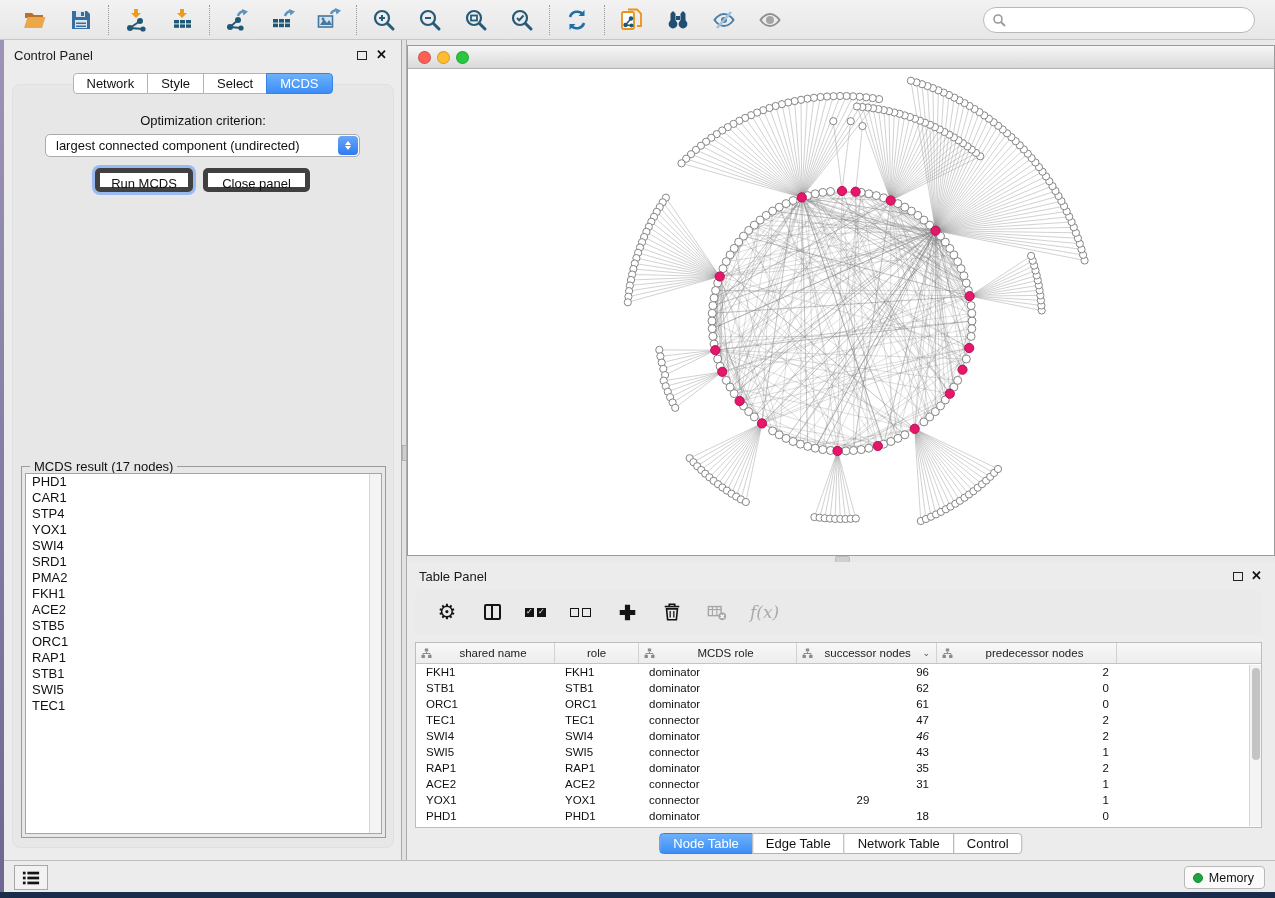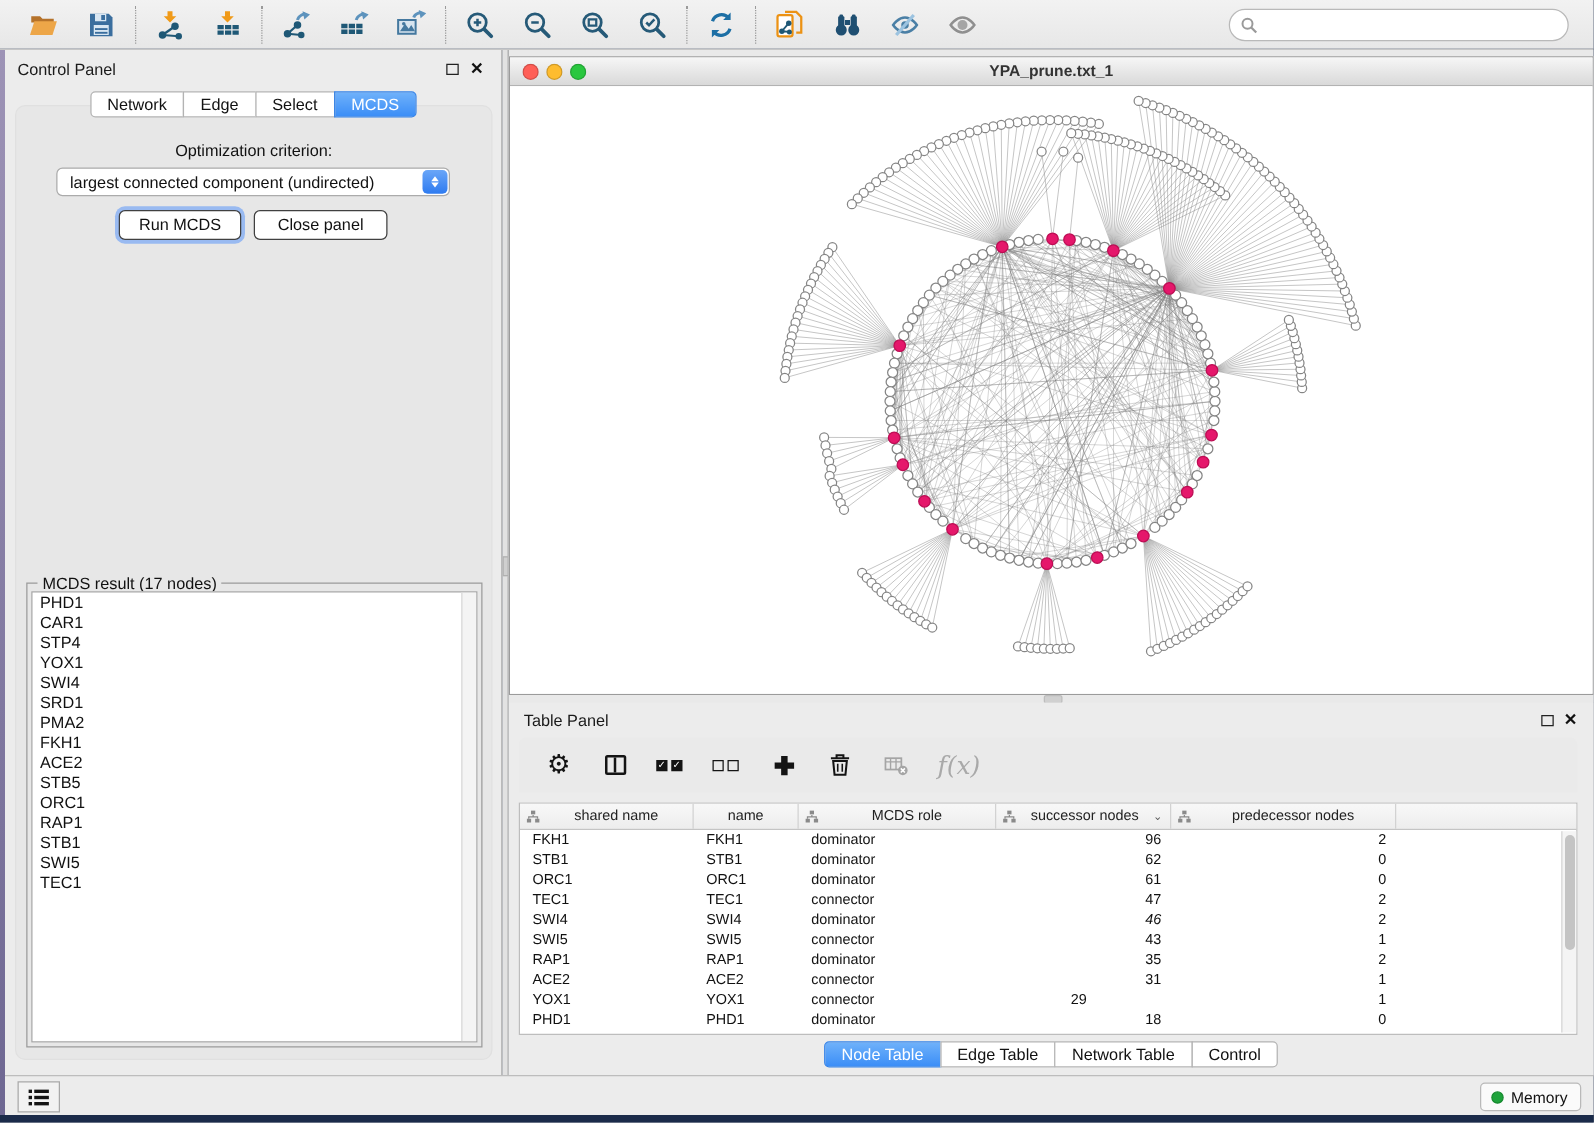--- a/index.html
+++ b/index.html
@@ -42,21 +42,21 @@
   .cp-content { position:absolute; left:8px; top:44px; width:382px; height:764px;
     background:#e7e7e7; border-radius:8px; border:1px solid #e0e0e0; }
   .opt-label { position:absolute; top:28px; width:100%; text-align:center; font-size:13px; color:#111; }
   .criterion-select { position:absolute; top:49px; left:32px; width:315px; height:23px; background:#fff;
     border:1px solid #ababab; border-radius:5px; font-size:13px; color:#111;
     display:flex; align-items:center; padding-left:10px; cursor:pointer; }
   .select-stepper { position:absolute; right:1px; top:1px; width:20px; height:19px; border-radius:4px;
     background:linear-gradient(#6aa6f8,#2e7bf0); display:flex; flex-direction:column; align-items:center; justify-content:center; gap:1px; }
   .chev-up { width:0;height:0;border-left:3.5px solid transparent;border-right:3.5px solid transparent;border-bottom:4.5px solid #fff; }
   .chev-dn { width:0;height:0;border-left:3.5px solid transparent;border-right:3.5px solid transparent;border-top:4.5px solid #fff; }
-  .cp-btn { position:absolute; top:83px; height:24px; background:#fff; border:1px solid #404040; border-radius:5px;
+  .cp-btn { position:absolute; top:83px; height:24px; background:#fff; border:5px solid #404040; border-radius:5px;
     font-size:13px; color:#111; text-align:center; line-height:22px; cursor:pointer; font-family:"Liberation Sans",sans-serif; }
   .run-btn { left:82px; width:98px; box-shadow:0 0 0 3px rgba(90,150,250,.55); }
   .closep-btn { left:190px; width:107px; }
 
   .result-group { position:absolute; left:8px; top:381px; width:365px; height:372px; border:1px solid #9b9b9b; }
   .result-group-title { position:absolute; top:-8px; left:8px; background:#e7e7e7; padding:0 4px; font-size:13px; color:#111; }
   .result-list { position:absolute; left:3px; right:3px; top:6px; bottom:3px; background:#fff; border:1px solid #a5a5a5; overflow:hidden; }
   .result-item { font-size:13px; line-height:16px; padding-left:6px; color:#111; }
   .result-scroll { position:absolute; right:0; top:0; bottom:0; width:12px; background:#f4f4f4; border-left:1px solid #d8d8d8; }
 
@@ -88,21 +88,21 @@
   .tp-toolbar { position:absolute; left:8px; top:28px; width:847px; height:44px; background:#eaeaea;
     border-radius:6px 6px 0 0; display:flex; align-items:center; gap:21px; padding-left:20px; }
   .tp-icon { width:24px; height:24px; display:flex; align-items:center; justify-content:center; cursor:pointer; color:#141414; }
   .gear-glyph { font-size:21px; line-height:22px; color:#141414; }
   .col-glyph { width:17px; height:16px; border:2px solid #141414; border-radius:2px; position:relative; }
   .col-glyph:after { content:""; position:absolute; left:5.5px; top:0; width:2px; height:12px; background:#141414; }
   .cb { width:9px; height:9px; display:inline-block; margin-right:3px; }
   .cb-on { background:#141414; position:relative; }
   .cb-on:after { content:"✓"; color:#fff; font-size:8px; position:absolute; left:1px; top:-1px; }
   .cb-off { border:1.5px solid #141414; }
-  .fx-label { font-family:"DejaVu Serif", serif; font-style:italic; font-size:20px; color:#a9a9a9; }
+  .fx-label { font-family:"DejaVu Serif", serif; font-style:italic; font-size:17px; color:#a9a9a9; }
 
   .node-table { position:absolute; left:8px; top:80px; width:847px; height:186px; background:#fff; border:1px solid #bdbdbd; }
   .nt-header { display:flex; height:21px; background:linear-gradient(#f8f8f8,#ededed); border-bottom:1px solid #c4c4c4; }
   .nt-th { display:flex; align-items:center; border-right:1px solid #d2d2d2; font-size:11.5px; color:#222; cursor:pointer; position:relative; }
   .nt-th .lbl { flex:1; text-align:center; padding:0 4px; white-space:nowrap; }
   .nt-th svg.tree { margin-left:5px; flex:0 0 auto; }
   .sortchev { margin-right:6px; font-size:9px; color:#555; }
   .nt-row { display:flex; height:16px; cursor:default; }
   .nt-td { font-size:11.5px; color:#111; line-height:16px; white-space:nowrap; overflow:hidden; }
   .nt-scroll { position:absolute; right:0; top:22px; bottom:1px; width:12px; background:#f4f4f4; border-left:1px solid #d5d5d5; }
@@ -305,21 +305,21 @@
 
   <div class="edge-left"></div>
   <div class="edge-bottom"></div>
 
   <div class="control-panel">
     <div class="panel-header-title">Control Panel</div>
     <div class="float-icon cp-float"></div>
     <div class="close-icon cp-close">✕</div>
     <div class="cp-tabs" id="cp-tabs">
         <div class="seg">Network</div>
-        <div class="seg">Edge</div>
+        <div class="seg">Style</div>
         <div class="seg">Select</div>
         <div class="seg seg-sel">MCDS</div>
       </div>
     <div class="cp-content">
       <div class="opt-label">Optimization criterion:</div>
       <div class="criterion-select">
         <span>largest connected component (undirected)</span>
         <span class="select-stepper">
             <span class="chev-up"></span>
             <span class="chev-dn"></span>
@@ -354,21 +354,20 @@
   <div class="right-bg"></div>
   <div class="v-splitter">
       <div class="v-handle"></div>
     </div>
 
   <div class="network-window">
     <div class="nw-titlebar">
       <div class="tl tl-red"></div>
       <div class="tl tl-yellow"></div>
       <div class="tl tl-green"></div>
-      <div class="nw-title">YPA_prune.txt_1</div>
     </div>
     <div class="nw-canvas">
       <svg id="net-svg" width="866" height="486" viewBox="0 0 866 486">
           <g class="inner-edges">
             <line x1="561.6" y1="227.2" x2="304.2" y2="244.3"></line>
             <line x1="307.3" y1="281.2" x2="309.7" y2="290"></line>
             <line x1="506.7" y1="359.8" x2="304" y2="252"></line>
             <line x1="393.8" y1="128.4" x2="304.2" y2="244.3"></line>
             <line x1="307.3" y1="281.2" x2="322.1" y2="185.9"></line>
             <line x1="561.6" y1="227.2" x2="475.6" y2="375.2"></line>
@@ -1257,21 +1256,21 @@
           <div class="nt-th" style="width: 139px;">
             <svg class="tree" width="11" height="11" viewBox="0 0 11 11">
               <path d="M5.5 4v1.5M2 7V5.5h7V7" stroke="#8a8a8a" fill="none"></path>
               <rect x="3.8" y="0.5" width="3.4" height="3" fill="#8a8a8a"></rect>
               <rect x="0.5" y="7" width="3.4" height="3" fill="#8a8a8a"></rect>
               <rect x="7.1" y="7" width="3.4" height="3" fill="#8a8a8a"></rect>
             </svg>
             <span class="lbl">shared name</span>
           </div>
           <div class="nt-th" style="width: 84px;">
-            <span class="lbl">name</span>
+            <span class="lbl">role</span>
           </div>
           <div class="nt-th" style="width: 158px;">
             <svg class="tree" width="11" height="11" viewBox="0 0 11 11">
               <path d="M5.5 4v1.5M2 7V5.5h7V7" stroke="#8a8a8a" fill="none"></path>
               <rect x="3.8" y="0.5" width="3.4" height="3" fill="#8a8a8a"></rect>
               <rect x="0.5" y="7" width="3.4" height="3" fill="#8a8a8a"></rect>
               <rect x="7.1" y="7" width="3.4" height="3" fill="#8a8a8a"></rect>
             </svg>
             <span class="lbl">MCDS role</span>
           </div>

